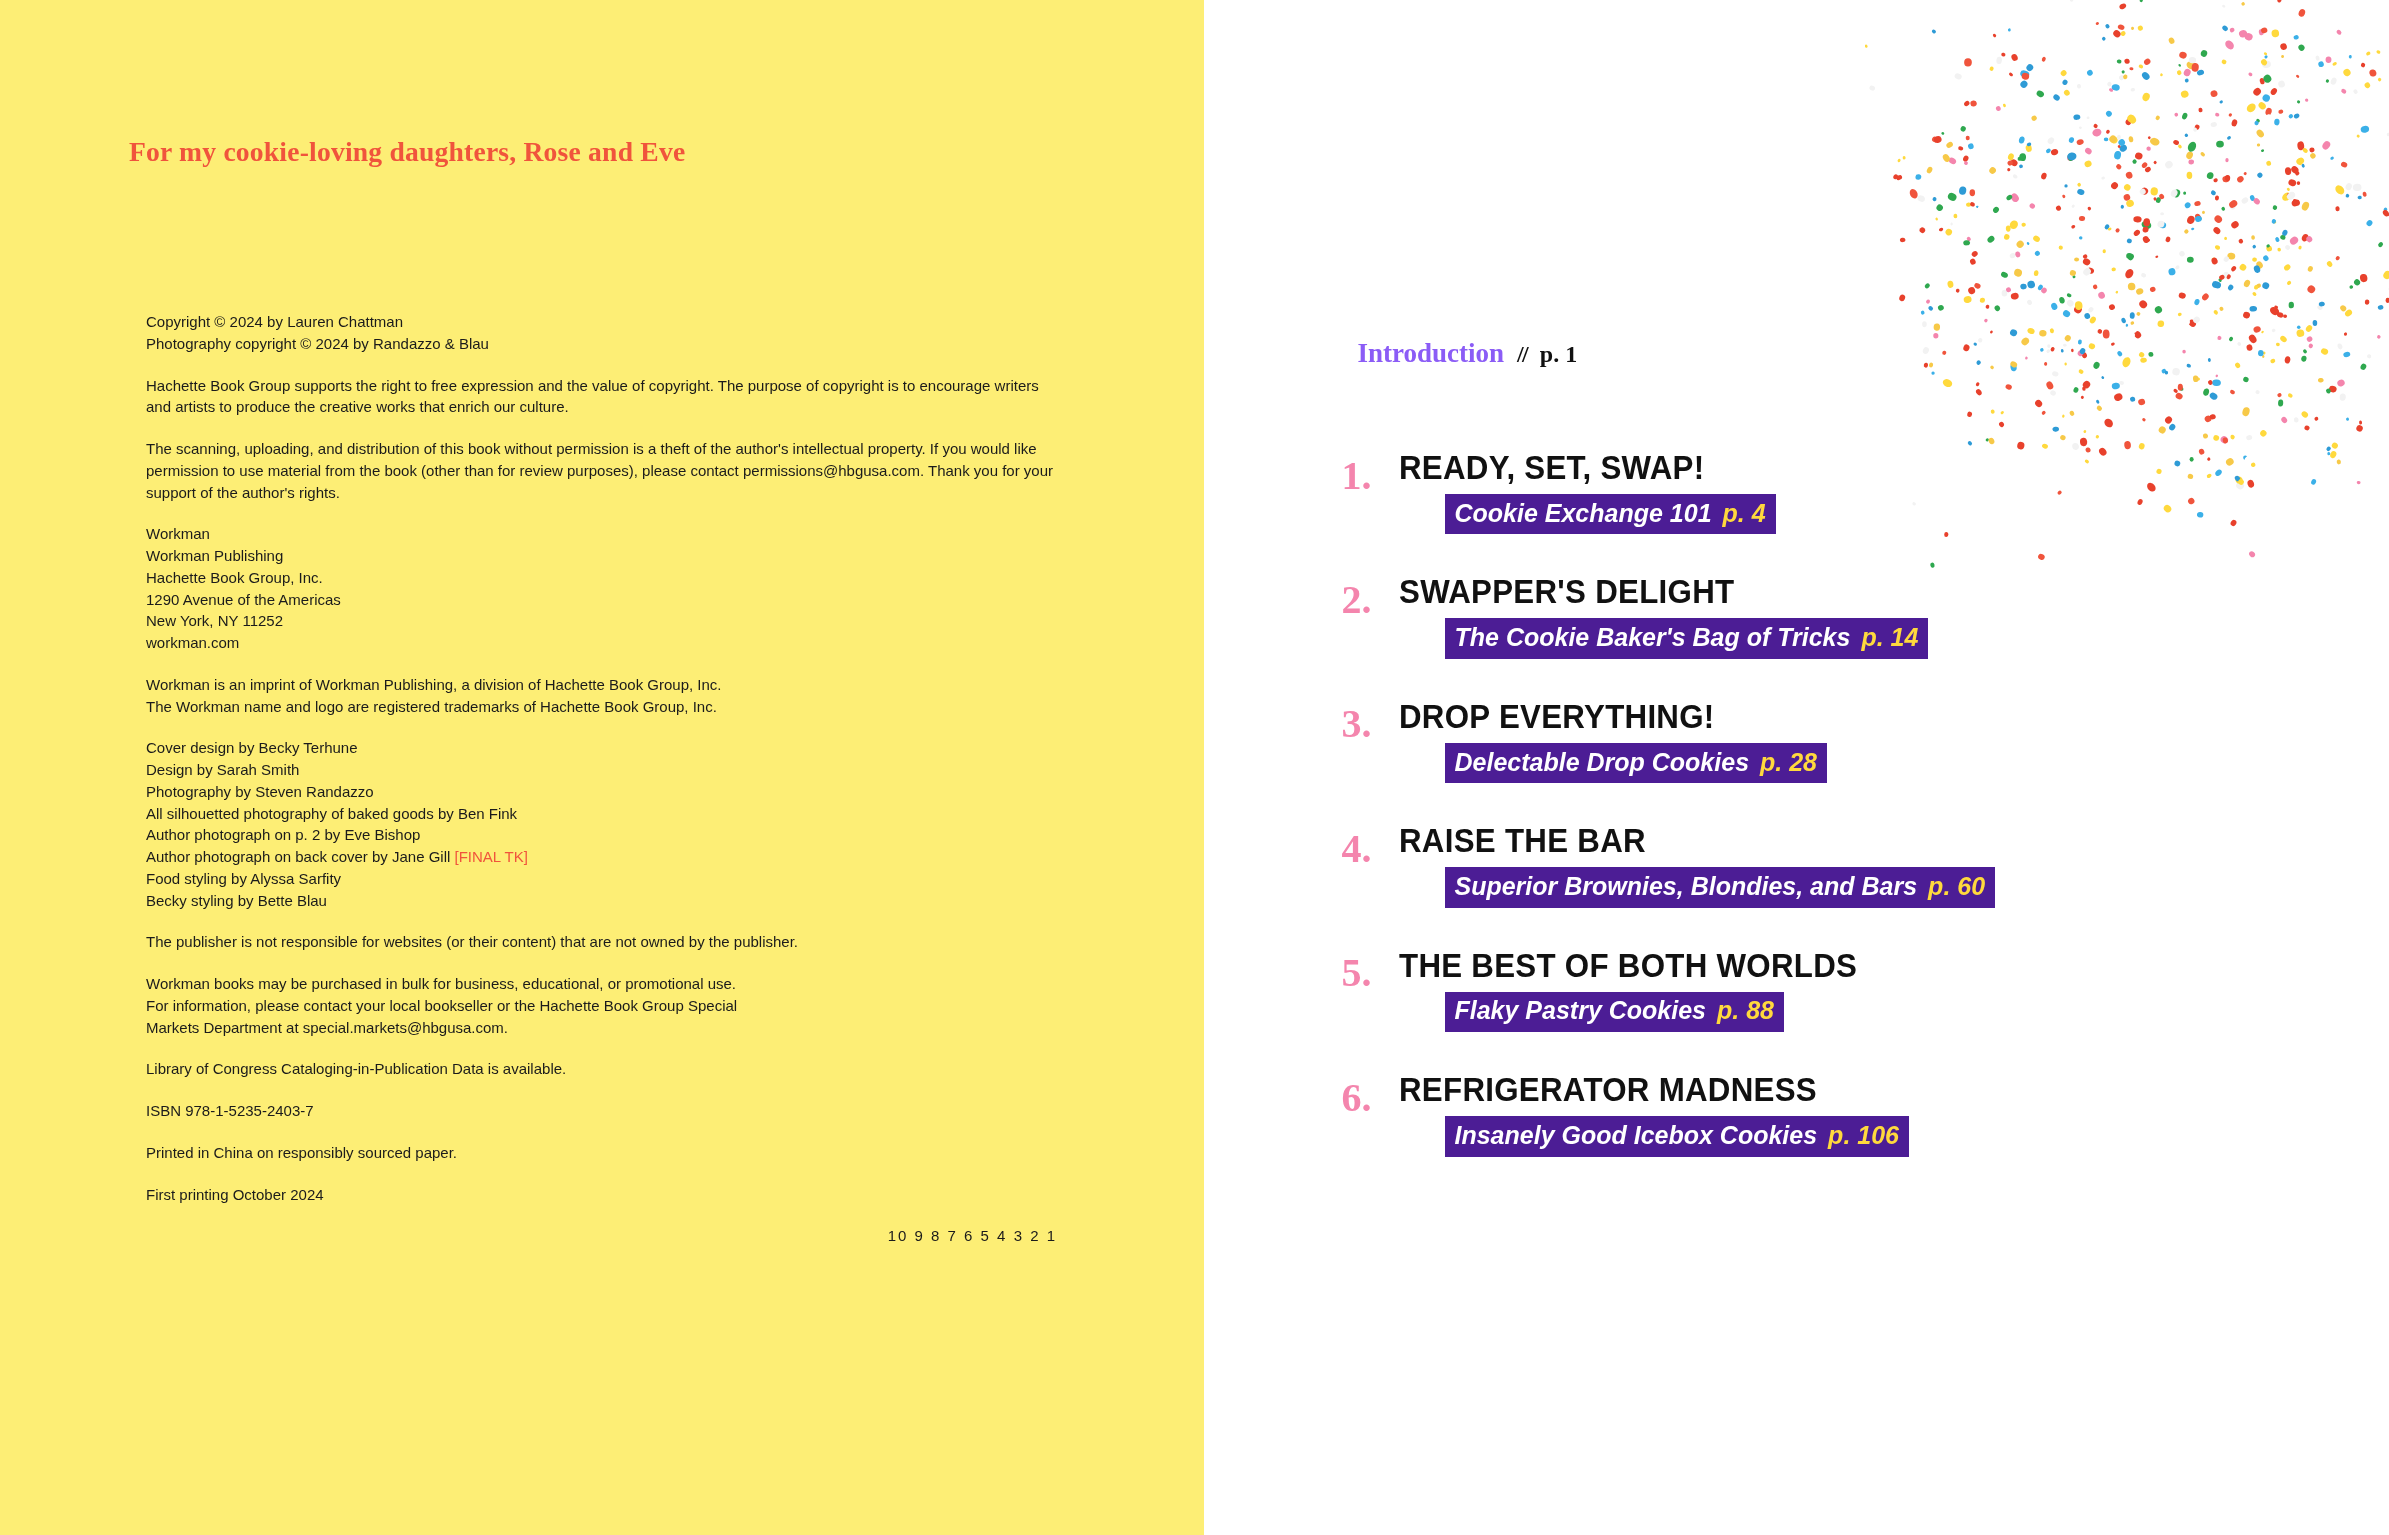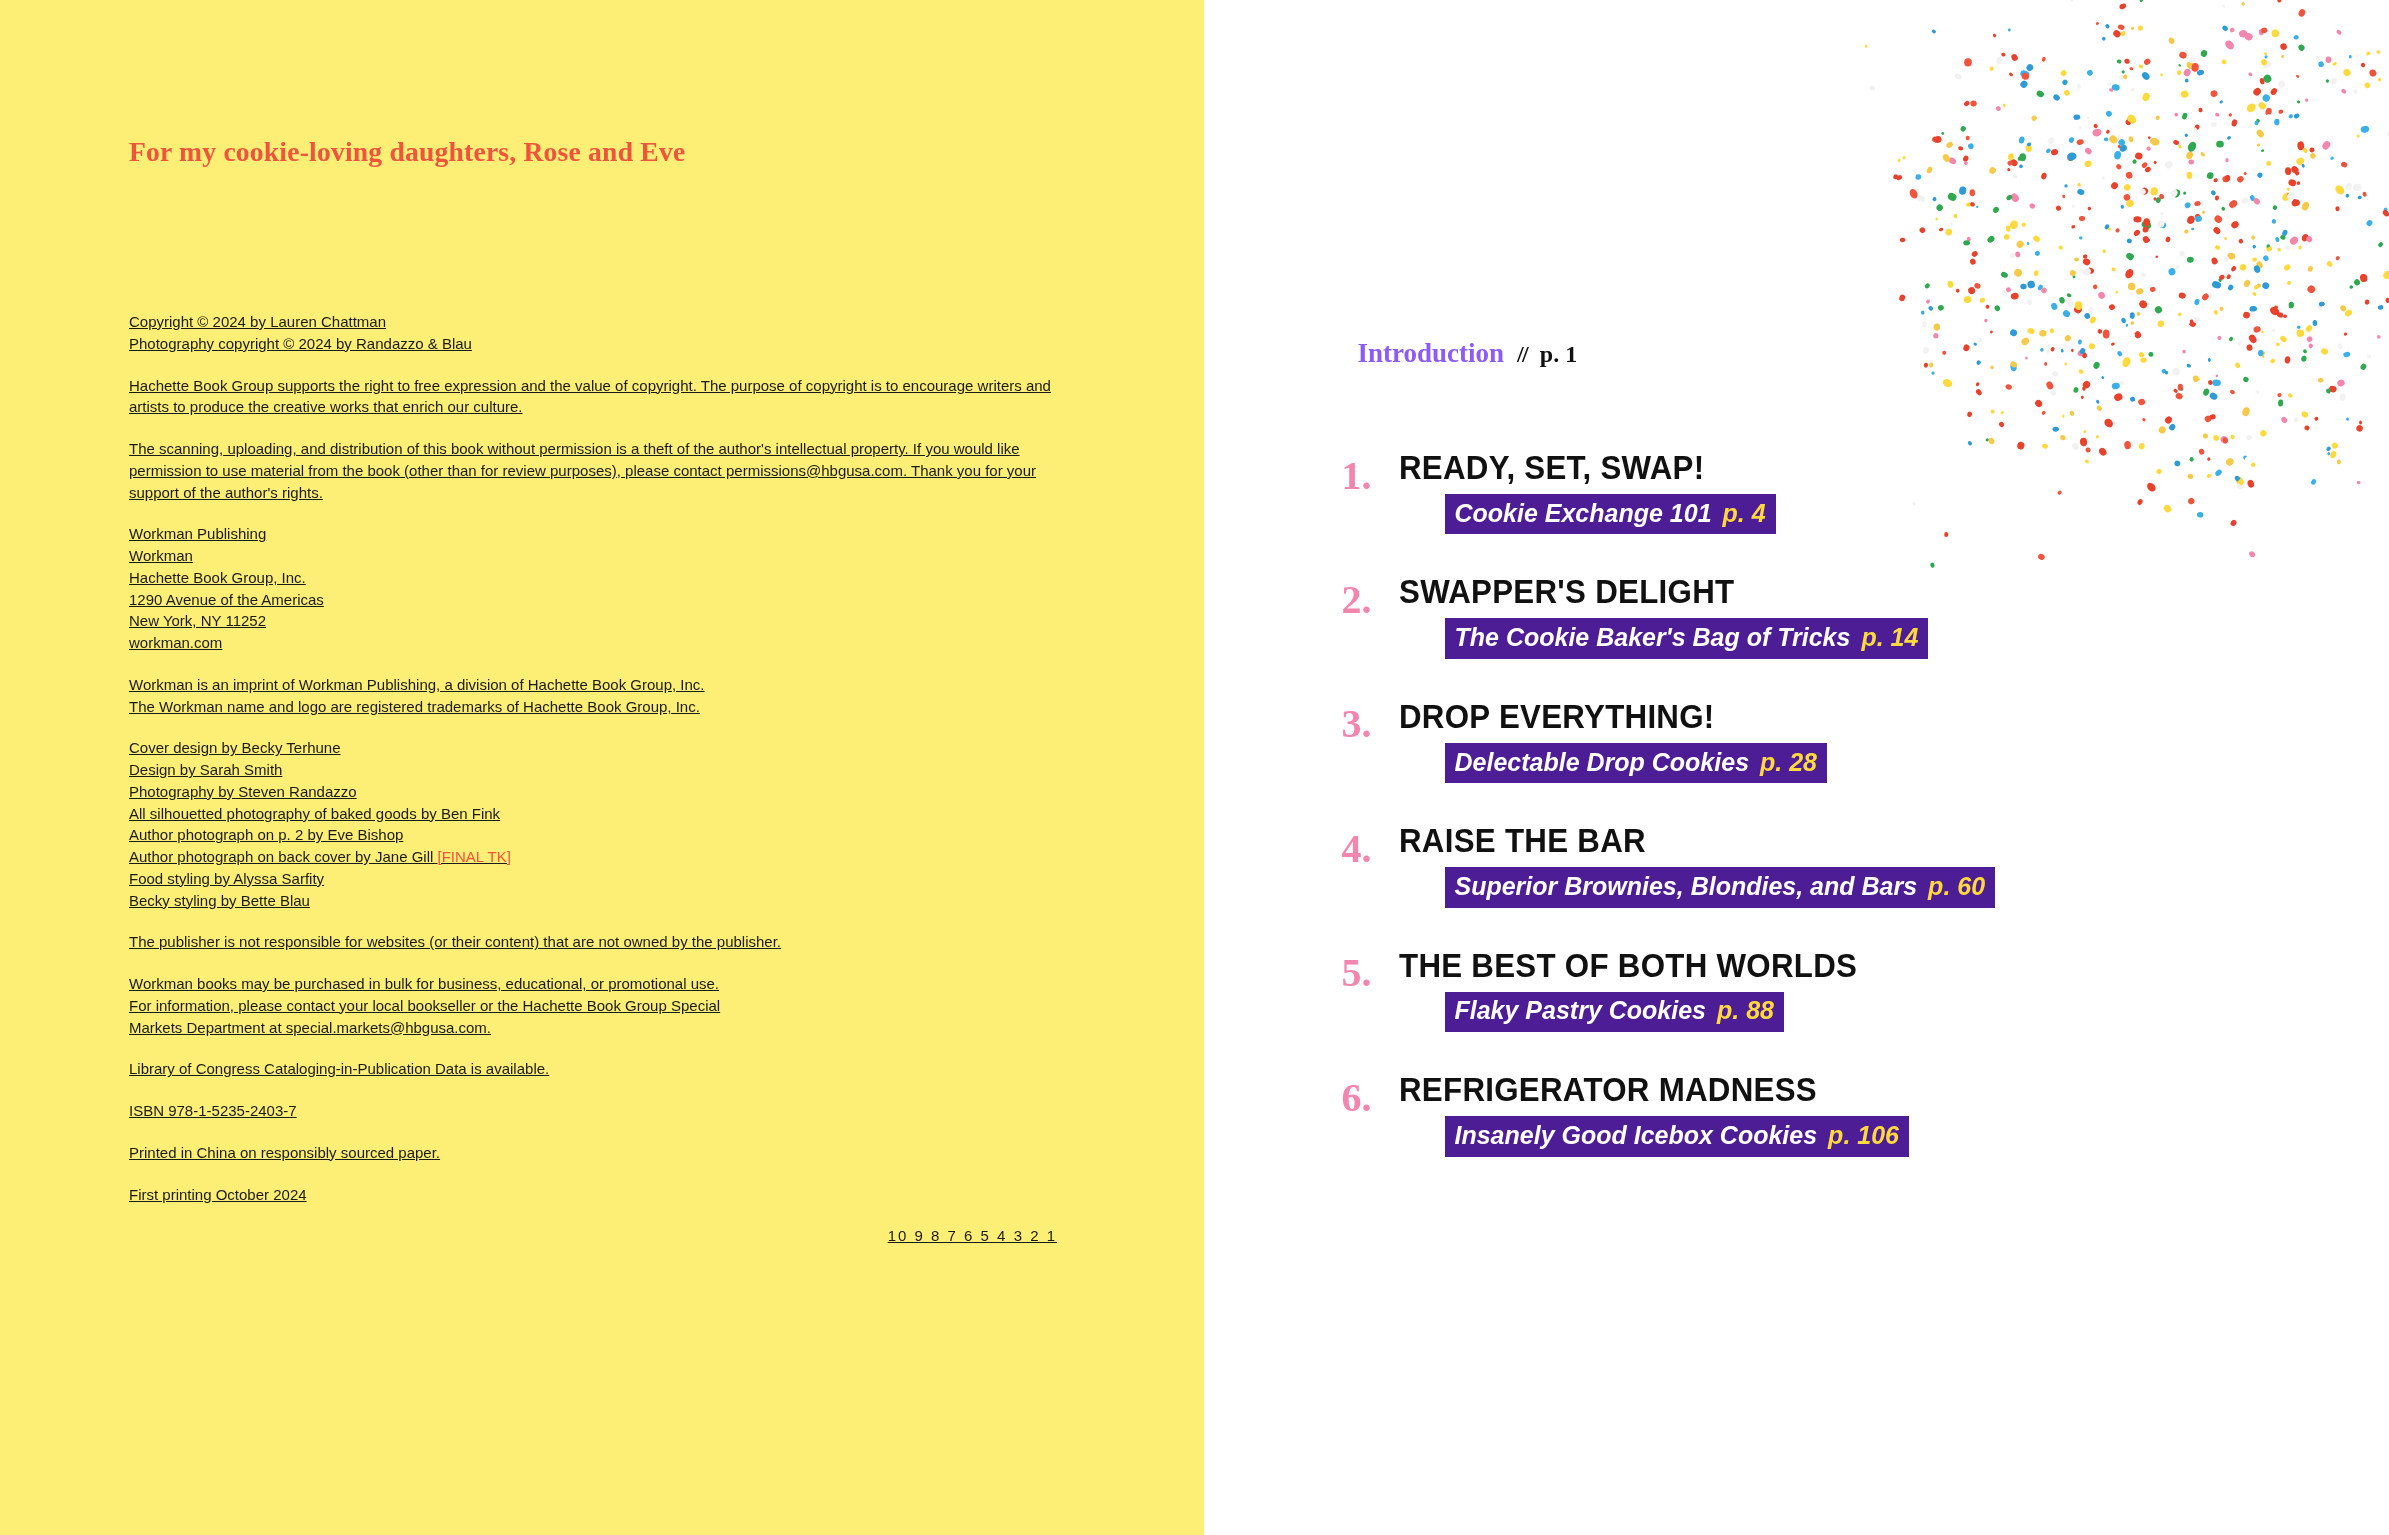--- a/index.html
+++ b/index.html
@@ -42,22 +42,21 @@
     position: absolute;
     left: 129px;
     top: 311px;
     width: 928px;
     font-family: "Liberation Sans", sans-serif;
     font-size: 15px;
     line-height: 1.45;
     color: #1b1b1b;
   }
   .copy-block p {
-    margin: 0 0 20px 0;
-    text-decoration: underline;
+    margin: 0 0 20px 17px;
   }
   .copy-block p:last-child {
     margin-bottom: 0;
   }
   .copy-block .line {
     display: block;
   }
   .tk {
     color: #f0543c;
   }
@@ -190,22 +189,22 @@
       <p>
         <span class="line">Copyright © 2024 by Lauren Chattman</span>
         <span class="line">Photography copyright © 2024 by Randazzo &amp; Blau</span>
       </p>
 
       <p>Hachette Book Group supports the right to free expression and the value of copyright. The purpose of copyright is to encourage writers and artists to produce the creative works that enrich our culture.</p>
 
       <p>The scanning, uploading, and distribution of this book without permission is a theft of the author's intellectual property. If you would like permission to use material from the book (other than for review purposes), please contact permissions@hbgusa.com. Thank you for your support of the author's rights.</p>
 
       <p>
+        <span class="line">Workman</span>
         <span class="line">Workman Publishing</span>
-        <span class="line">Workman</span>
         <span class="line">Hachette Book Group, Inc.</span>
         <span class="line">1290 Avenue of the Americas</span>
         <span class="line">New York, NY 11252</span>
         <span class="line">workman.com</span>
       </p>
 
       <p>
         <span class="line">Workman is an imprint of Workman Publishing, a division of Hachette Book Group, Inc.</span>
         <span class="line">The Workman name and logo are registered trademarks of Hachette Book Group, Inc.</span>
       </p>

